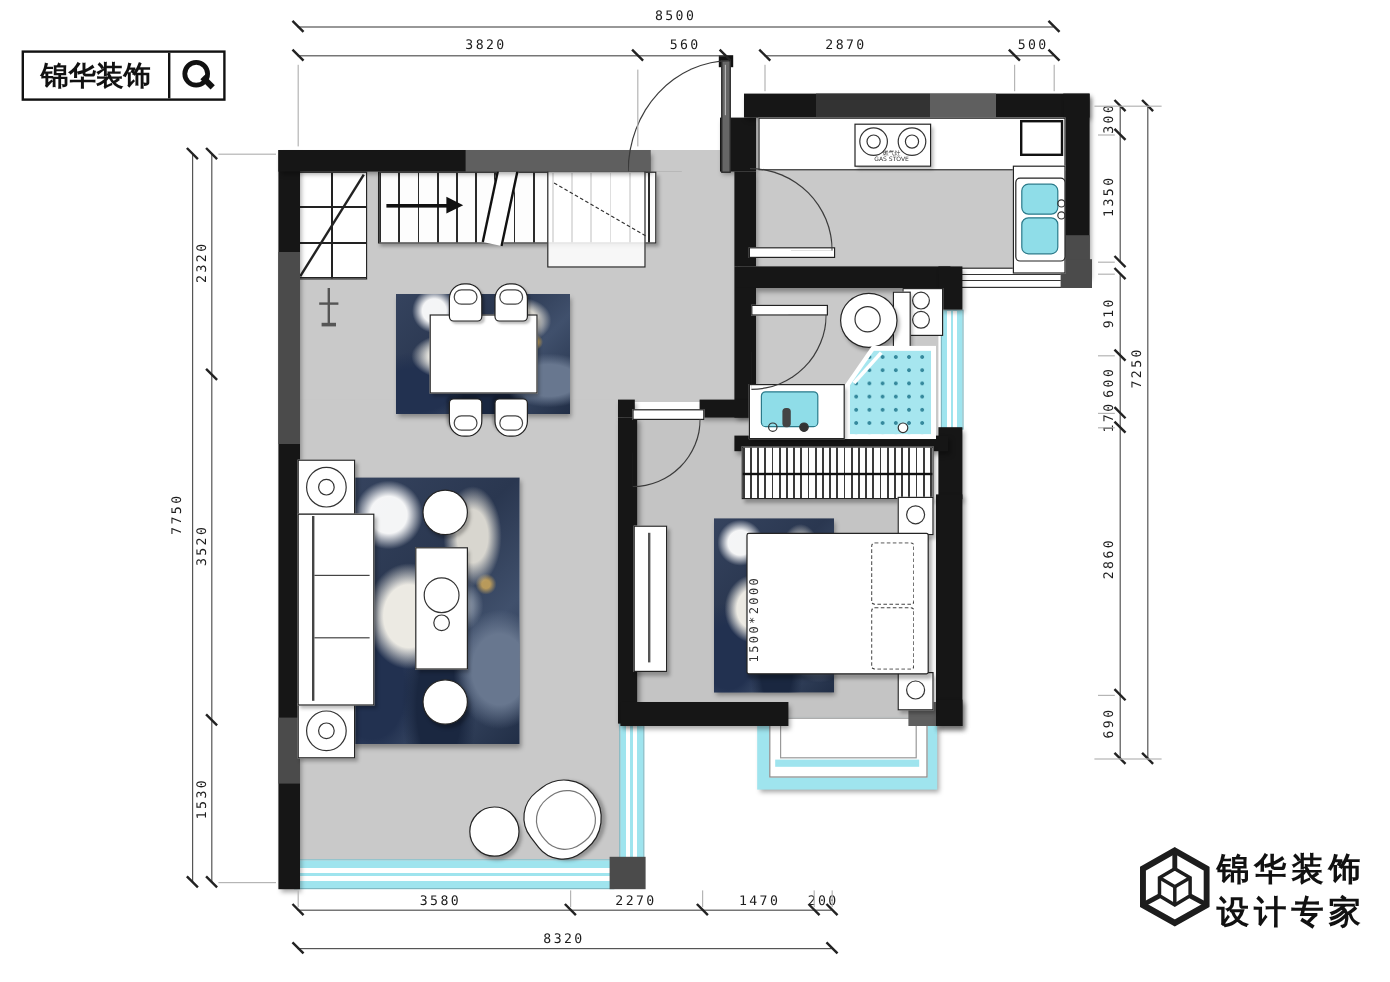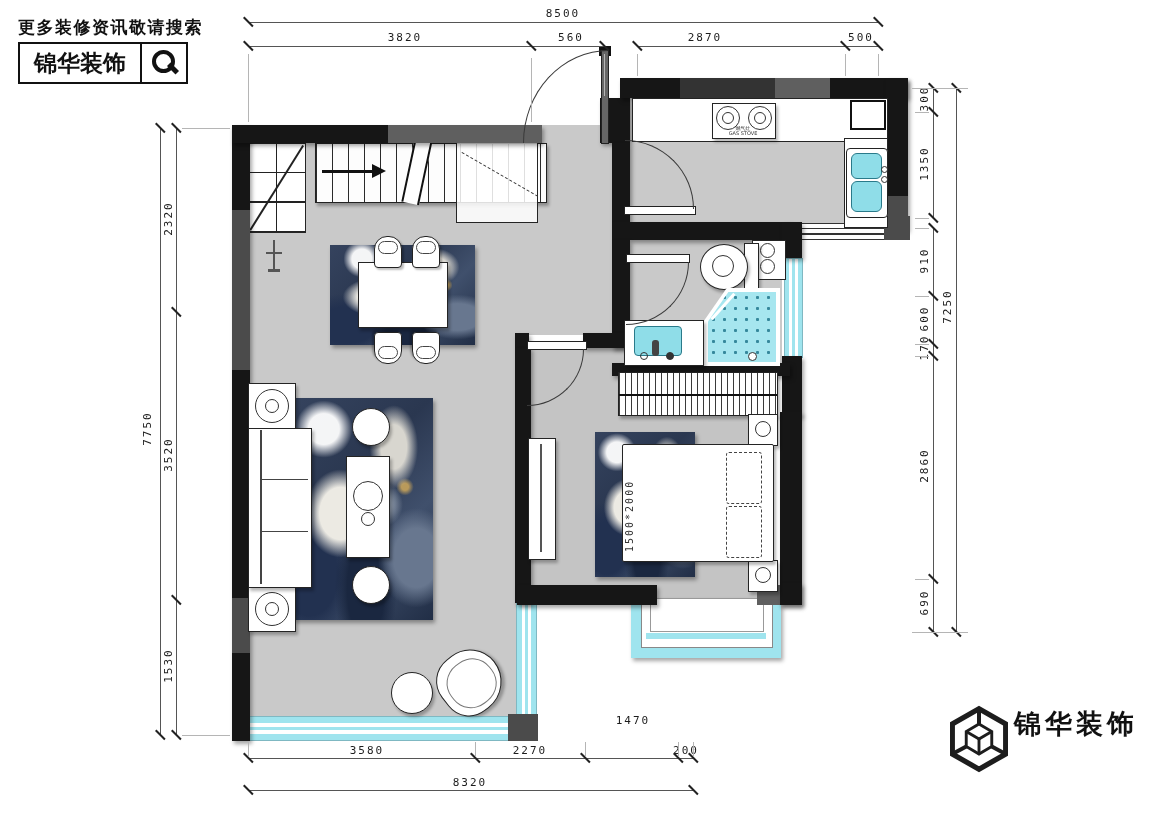--- a/index.html
+++ b/index.html
@@ -57,21 +57,20 @@
       border-radius:46% 52% 56% 44%;transform:rotate(-38deg);box-shadow:2px 3px 3px rgba(0,0,0,.28);}
   .armchair::after{content:"";position:absolute;left:7px;top:9px;right:6px;bottom:5px;
       border:1px solid #777;border-radius:46%;}
   .brand{font-weight:bold;color:#111;}
 </style>
 </head>
 <body>
 
 <div id="canvas">
 
-  <div class="abs brand" style="left:18px;top:16px;font-size:17px;letter-spacing:1.5px;">更多装修资讯敬请搜索</div>
   <div class="abs" style="left:18px;top:42px;width:166px;height:38px;border:2.5px solid #111;display:flex;">
     <div class="brand" style="flex:1;display:flex;align-items:center;justify-content:center;font-size:23px;border-right:2.5px solid #111;">锦华装饰</div>
     <div style="width:44px;position:relative;">
       <div class="abs" style="left:10px;top:6px;width:15px;height:15px;border:4px solid #111;border-radius:50%;"></div>
       <div class="abs" style="left:25px;top:22px;width:12px;height:5px;background:#111;transform:rotate(45deg);"></div>
     </div>
   </div>
 
   <div class="floor" style="left:250px;top:143px;width:365px;height:192px;"></div>
   <div class="floor" style="left:250px;top:333px;width:267px;height:383px;"></div>
@@ -284,21 +283,21 @@
   <div class="ext" style="left:915px;top:296px;width:14px;height:1px;"></div>
   <div class="ext" style="left:915px;top:344px;width:14px;height:1px;"></div>
   <div class="ext" style="left:915px;top:356px;width:14px;height:1px;"></div>
   <div class="ext" style="left:915px;top:579px;width:14px;height:1px;"></div>
   <div class="ext" style="left:912px;top:632px;width:56px;height:1px;"></div>
 
   <div class="dline" style="left:248px;top:758px;width:445px;height:1px;"></div>
   <div class="dline" style="left:248px;top:790px;width:445px;height:1px;"></div>
   <div class="dtext" style="left:332px;top:744px;">3580</div>
   <div class="dtext" style="left:495px;top:744px;">2270</div>
-  <div class="dtext" style="left:598px;top:714px;">1470</div>
+  <div class="dtext" style="left:598px;top:744px;">1470</div>
   <div class="dtext" style="left:651px;top:744px;">200</div>
   <div class="dtext" style="left:435px;top:776px;">8320</div>
   <div class="tick" style="left:242px;top:757px;"></div>
   <div class="tick" style="left:469px;top:757px;"></div>
   <div class="tick" style="left:579px;top:757px;"></div>
   <div class="tick" style="left:672px;top:757px;"></div>
   <div class="tick" style="left:687px;top:757px;"></div>
   <div class="tick" style="left:242px;top:789px;"></div>
   <div class="tick" style="left:687px;top:789px;"></div>
   <div class="ext" style="left:248px;top:742px;width:1px;height:14px;"></div>
@@ -313,14 +312,15 @@
       <polygon points="50,30 72,43 72,69 50,82 28,69 28,43" fill="none" stroke="#1d1d1d" stroke-width="5"></polygon>
       <line x1="50" y1="4" x2="50" y2="30" stroke="#1d1d1d" stroke-width="7"></line>
       <line x1="96" y1="82" x2="72" y2="69" stroke="#1d1d1d" stroke-width="7"></line>
       <line x1="4" y1="82" x2="28" y2="69" stroke="#1d1d1d" stroke-width="7"></line>
       <line x1="50" y1="56" x2="50" y2="82" stroke="#1d1d1d" stroke-width="5"></line>
       <line x1="50" y1="56" x2="28" y2="43" stroke="#1d1d1d" stroke-width="5"></line>
       <line x1="50" y1="56" x2="72" y2="43" stroke="#1d1d1d" stroke-width="5"></line>
     </svg>
   </div>
   <div class="abs brand" style="left:1014px;top:706px;font-size:27px;letter-spacing:4px;">锦华装饰</div>
+  <div class="abs brand" style="left:1014px;top:742px;font-size:27px;letter-spacing:4px;">设计专家</div>
 
 </div>
 
 </body></html>

